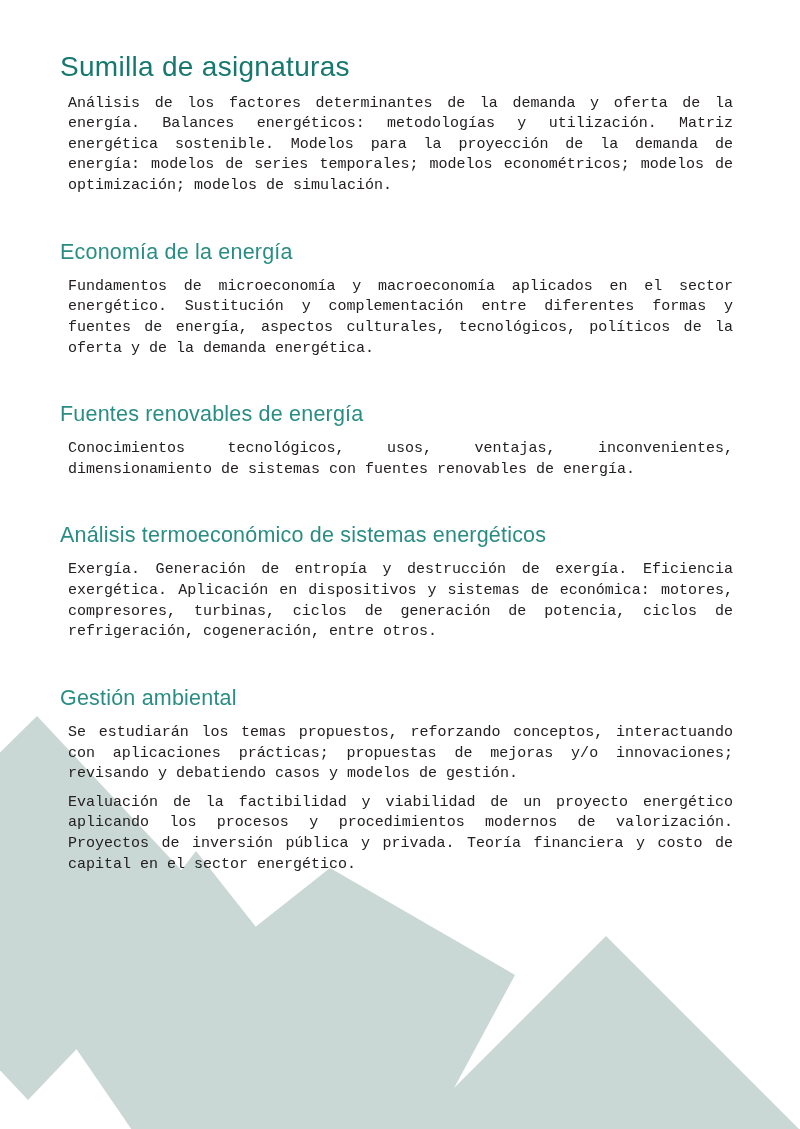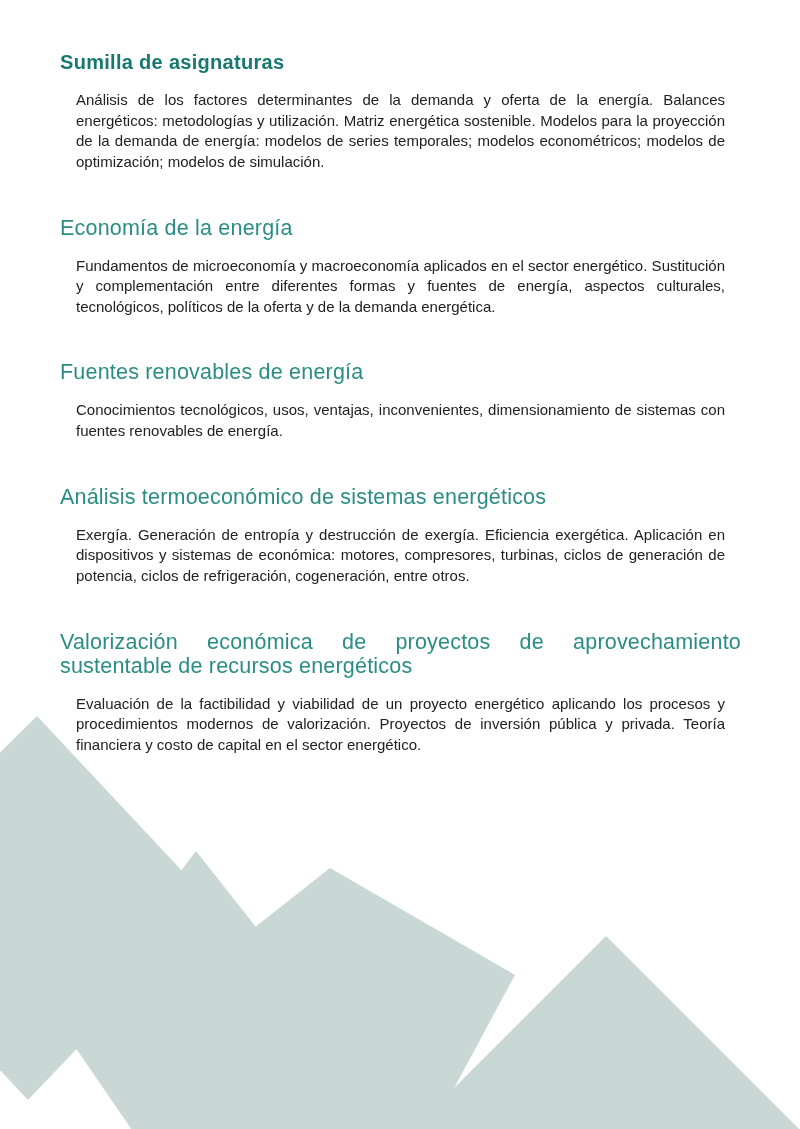--- a/index.html
+++ b/index.html
@@ -21,42 +21,43 @@
     position:absolute;left:0;top:0;width:800px;height:1129px;
     z-index:0;
   }
   .decor polygon{fill:var(--shape-fill);}
   .content{
     position:absolute;left:60px;top:50px;width:681px;
     z-index:1;
   }
   h1{
     margin:0 0 10px 0;
-    font-size:20px;
-    font-weight:bold;
+    font-size:28px;
+    font-weight:normal;
     letter-spacing:.3px;
     color:var(--title-teal);
     line-height:1.2;
   }
   h2{
     margin:43px 0 13px 0;
     font-size:21.5px;
     font-weight:400;
     letter-spacing:.2px;
     color:var(--heading-teal);
     line-height:24px;
     text-align:justify;
   }
   section:first-of-type h2{margin-top:7px;}
   p{
-    margin:16px;
+    margin:8px;
     font-size:15px;
     line-height:1.375;
     color:var(--body-text);
     text-align:justify;
+    font-family:Liberation Mono, monospace;
   }
 </style>
 </head>
 <body>
 
 <svg class="decor" viewBox="0 0 800 1129" aria-hidden="true">
   <polygon points="37,716 214,905 28,1100 -155,905"></polygon>
   <polygon points="196,851 320,1008 228,1270 62,1028"></polygon>
   <polygon points="330,868 515,975 348,1285 125,1030"></polygon>
   <polygon points="606,936 1010,1340 202,1340"></polygon>
@@ -77,21 +78,24 @@
   <section>
     <h2>Fuentes renovables de energía</h2>
     <p>Conocimientos tecnológicos, usos, ventajas, inconvenientes, dimensionamiento de sistemas con fuentes renovables de energía.</p>
   </section>
 
   <section>
     <h2>Análisis termoeconómico de sistemas energéticos</h2>
     <p>Exergía. Generación de entropía y destrucción de exergía. Eficiencia exergética. Aplicación en dispositivos y sistemas de económica: motores, compresores, turbinas, ciclos de generación de potencia, ciclos de refrigeración, cogeneración, entre otros.</p>
   </section>
 
+  <section>
+    <h2>Gestión ambiental</h2>
+    <p>Se estudiarán los temas propuestos, reforzando conceptos, interactuando con aplicaciones prácticas; propuestas de mejoras y/o innovaciones; revisando y debatiendo casos y modelos de gestión.</p>
+  </section>
 
   <section>
   </section>
 
   <section>
-    <h2>Valorización económica de proyectos de aprovechamiento sustentable de recursos energéticos</h2>
     <p>Evaluación de la factibilidad y viabilidad de un proyecto energético aplicando los procesos y procedimientos modernos de valorización. Proyectos de inversión pública y privada. Teoría financiera y costo de capital en el sector energético.</p>
   </section>
 </div>
 
 </body></html>

